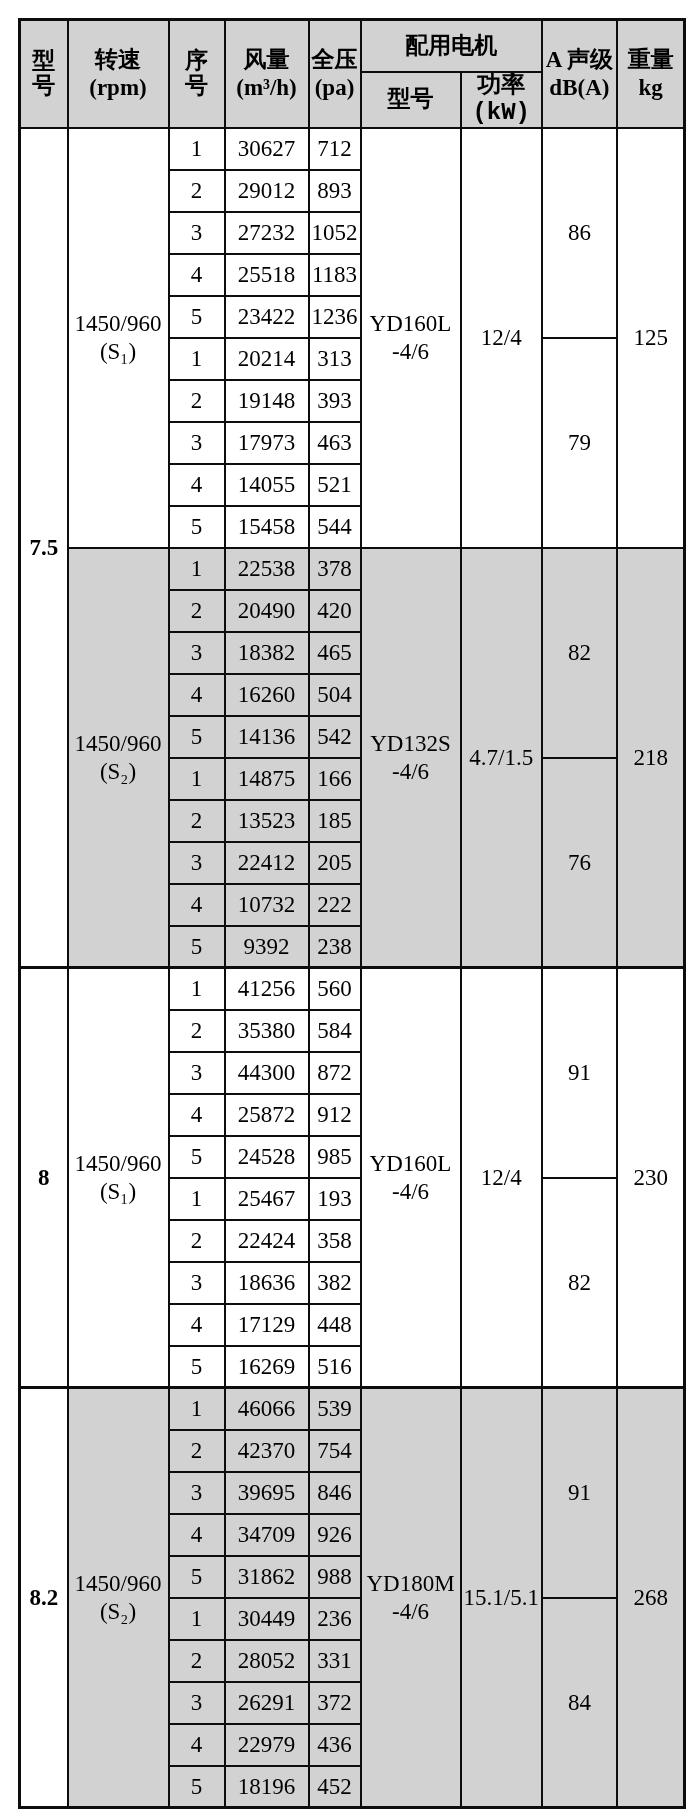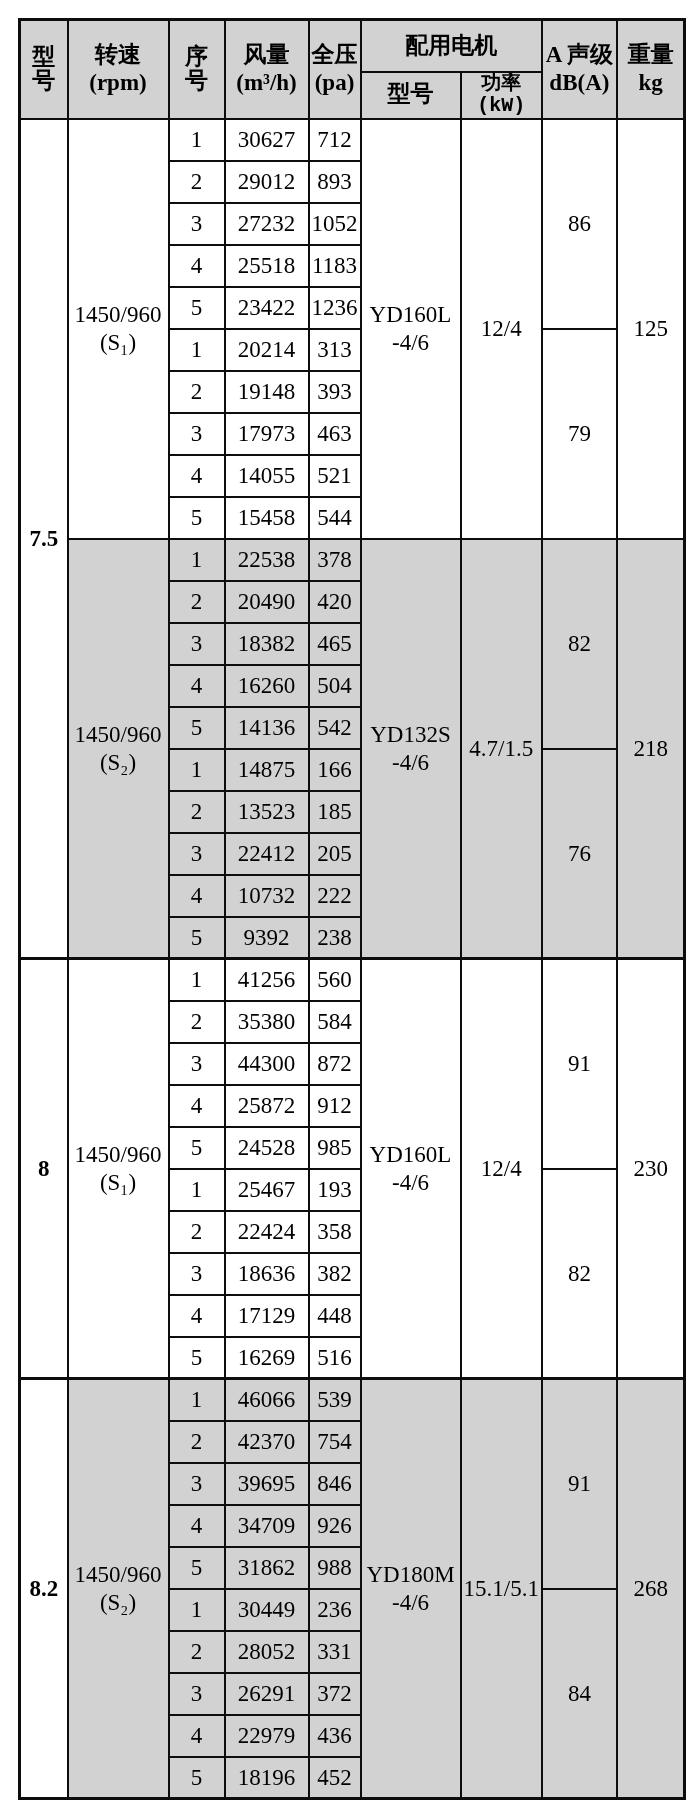--- a/index.html
+++ b/index.html
@@ -27,21 +27,21 @@
   }
   thead th {
     background: var(--header-bg, #d2d2d2);
     font-weight: bold;
     font-size: 23px;
     line-height: 1.22;
     height: 50px;
   }
   .head-row-2 th { height: 42px; font-family: Liberation Mono, monospace; }
   th.vhead { line-height: 1.08; }
-  th.small-head { font-size: 20px; line-height: 1.12; }
+  th.small-head { font-size: 24px; line-height: 1.12; }
 
   tbody tr { height: 42px; }
   tbody td {
     font-size: 23px;
     line-height: 1.2;
     background: var(--plain-bg, #ffffff);
   }
   tr.shaded td { background: var(--shaded-bg, #d2d2d2); }
   tbody td.model-cell { background: var(--plain-bg, #ffffff); font-weight: bold; }
   tr.group-start td { border-top-width: 3px; }

